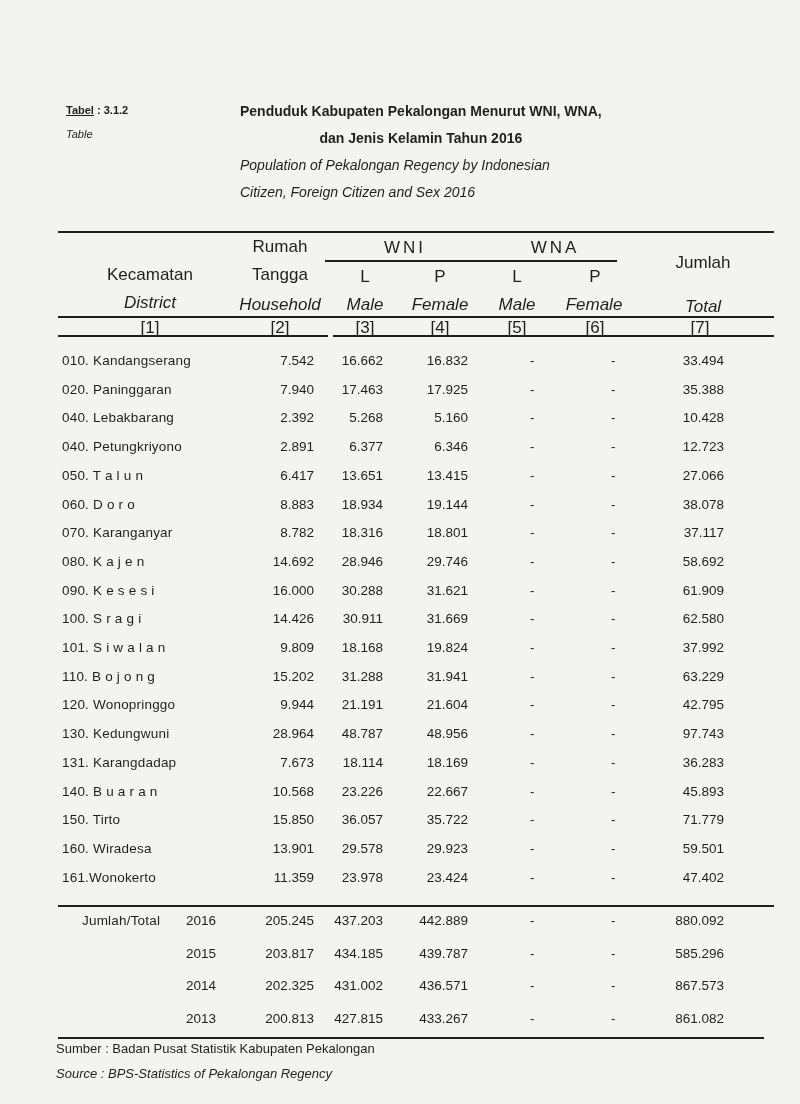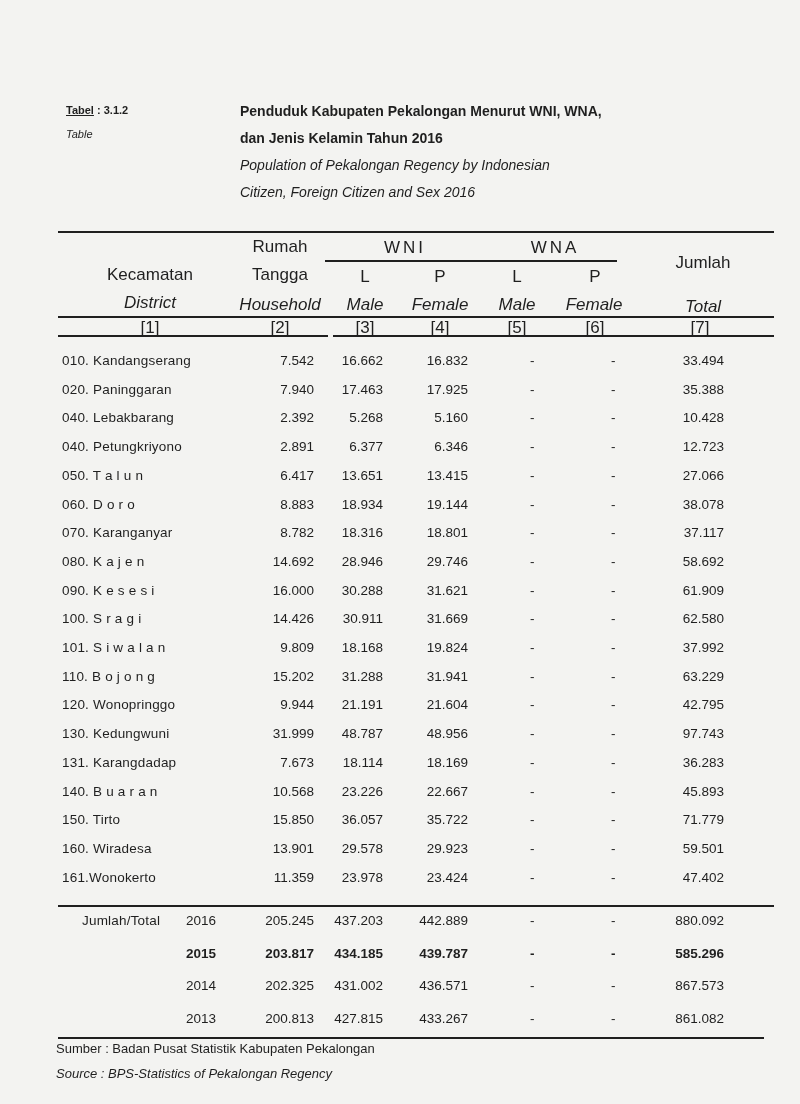--- a/index.html
+++ b/index.html
@@ -9,21 +9,21 @@
     font-family: "Liberation Sans", "DejaVu Sans", sans-serif;
     color: #1f1f1f;
     position: relative;
   }
   .page { position: absolute; left: 0; top: 0; width: 800px; height: 1104px; }
   .hdr-left { position: absolute; left: 66px; top: 98px; font-size: 11px; line-height: 24px; }
   .hdr-left .lbl { font-weight: bold; }
   .hdr-left .lbl u { text-decoration: underline; }
   .hdr-left .en { font-style: italic; }
   .hdr-right { position: absolute; left: 240px; top: 98px; font-size: 14px; line-height: 27px; }
-  .hdr-right .id { font-weight: bold; }
+  .hdr-right .id { font-weight: bold; text-align: center; }
   .hdr-right .en { font-style: italic; }
 
   .rule { position: absolute; background: #1f1f1f; }
 
   .th { position: absolute; font-size: 17px; text-align: center; white-space: nowrap; }
   .th.it { font-style: italic; }
 
   .tbl { position: absolute; left: 58px; top: 0; width: 716px; }
   .row { position: absolute; left: 0; width: 716px; height: 20px; font-size: 13.5px; }
   .row span { position: absolute; white-space: nowrap; top: 0; }
@@ -203,21 +203,21 @@
         <span class="c-name">120. Wonopringgo</span>
         <span class="c-hh">9.944</span>
         <span class="c-wl">21.191</span>
         <span class="c-wp">21.604</span>
         <span class="c-nl">-</span>
         <span class="c-np">-</span>
         <span class="c-tot">42.795</span>
       </div>
       <div class="row" style="top: 726.1px;">
         <span class="c-name">130. Kedungwuni</span>
-        <span class="c-hh">31.999</span>
+        <span class="c-hh">28.964</span>
         <span class="c-wl">48.787</span>
         <span class="c-wp">48.956</span>
         <span class="c-nl">-</span>
         <span class="c-np">-</span>
         <span class="c-tot">97.743</span>
       </div>
       <div class="row" style="top: 754.8px;">
         <span class="c-name">131. Karangdadap</span>
         <span class="c-hh">7.673</span>
         <span class="c-wl">18.114</span>
@@ -265,21 +265,21 @@
       <div class="row" style="top: 913px;">
         <span class="c-name" style="left: 24px;">Jumlah/Total</span>
         <span class="c-year">2016</span>
         <span class="c-hh">205.245</span>
         <span class="c-wl">437.203</span>
         <span class="c-wp">442.889</span>
         <span class="c-nl">-</span>
         <span class="c-np">-</span>
         <span class="c-tot">880.092</span>
       </div>
-      <div class="row" style="top: 945.5px; font-weight: bold;">
+      <div class="row" style="top: 945.5px;">
         <span class="c-year">2015</span>
         <span class="c-hh">203.817</span>
         <span class="c-wl">434.185</span>
         <span class="c-wp">439.787</span>
         <span class="c-nl">-</span>
         <span class="c-np">-</span>
         <span class="c-tot">585.296</span>
       </div>
       <div class="row" style="top: 978px;">
         <span class="c-year">2014</span>

